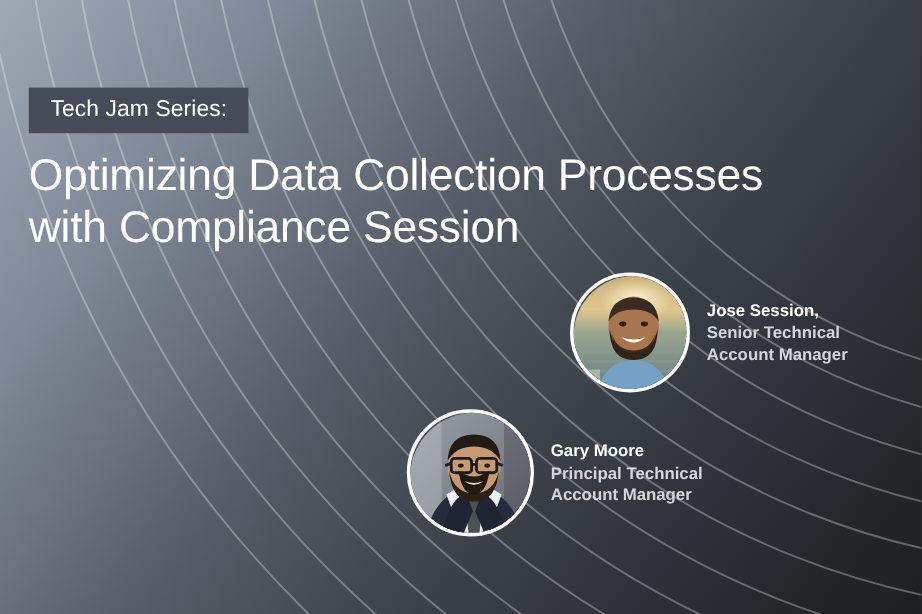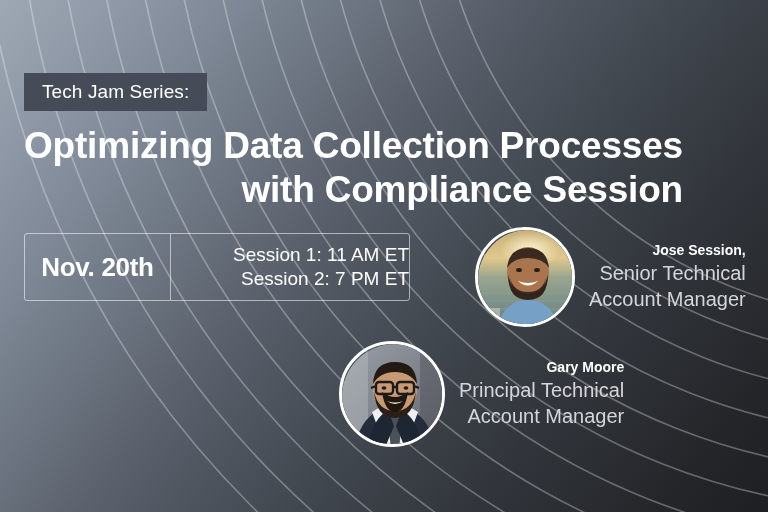--- a/index.html
+++ b/index.html
@@ -20,21 +20,20 @@
         #7d8795 21%,
         #6c7581 31%,
         #5b626d 41%,
         #4d545e 50%,
         #434951 58%,
         #3a3f46 66%,
         #32363c 74%,
         #2b2e33 82%,
         #24262a 90%,
         #1d1f21 100%);
-    text-align: right;
   }
   
   #arcs {
     position:absolute; inset:0;
     width:768px; height:512px;
     pointer-events:none;
   }
   #arcs circle { fill:none; stroke:#ffffff; }
 
   
@@ -46,21 +45,21 @@
     background:#454c58;
     color:#ffffff;
     font-size:19px;
     letter-spacing:.1px;
     white-space:nowrap;
   }
   .headline {
     position:absolute; left:24px; top:124px;
     color:#ffffff;
     font-size:37px;
-    font-weight:700;
+    font-weight:400;
     line-height:1.18;
     letter-spacing:-.2px;
     white-space:nowrap;
   }
   .headline .l2 { display:block; }
 
   .infobox {
     position:absolute; left:24px; top:233px;
     width:386px; height:68px;
     border:1px solid rgba(255,255,255,.55);
@@ -96,21 +95,21 @@
     overflow:hidden;
     position:relative;
     flex:0 0 auto;
   }
   .speaker .ring svg { display:block; }
   .speaker .meta { margin-left:14px; white-space:nowrap; }
   .speaker .sname {
     color:#ffffff; font-size:14px; font-weight:700; line-height:1.32;
   }
   .speaker .srole {
-    color:#d4d6da; font-size:20px; font-weight:400; line-height:1.32;
+    color:#d4d6da; font-size:14px; font-weight:700; line-height:1.32;
   }
   .speaker .srole span { display:block; }
 
   #speaker-jose { left:475px; top:227px; }
   #speaker-jose .ring { width:100px; height:100px; }
   #speaker-gary { left:339px; top:341px; }
   #speaker-gary .ring { width:106px; height:106px; }
 </style>
 </head>
 <body>
@@ -137,27 +136,20 @@
 
   <div class="badge">
     <span>Tech Jam Series:</span>
   </div>
 
   <h1 class="headline">
     <span class="l1">Optimizing Data Collection Processes</span>
     <span class="l2">with Compliance Session</span>
   </h1>
 
-  <div class="infobox">
-    <div class="datecell">Nov. 20th</div>
-    <div class="sessioncell">
-      <span>Session 1:  11 AM ET</span>
-      <span>Session 2:  7 PM ET</span>
-    </div>
-  </div>
 
   <div class="speaker" id="speaker-jose">
     <div class="ring">
       <svg viewBox="0 0 100 100" width="100" height="100">
         <defs>
           <clipPath id="cj">
               <circle cx="50" cy="50" r="50"></circle>
             </clipPath>
           <linearGradient id="skyJ" x1="0" y1="0" x2="0" y2="1">
             <stop offset="0%" stop-color="#c9b079"></stop>

